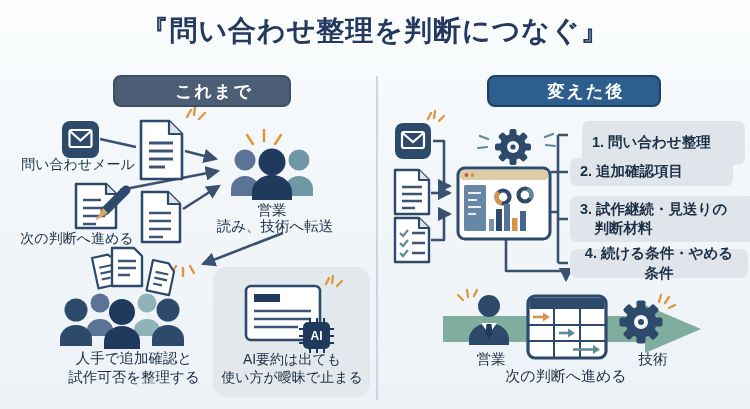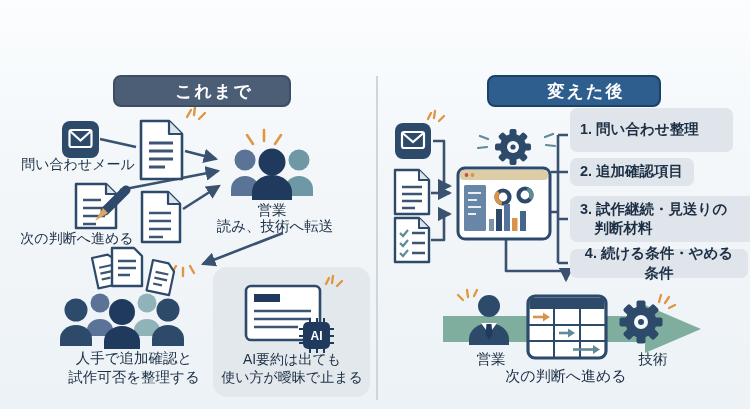--- a/index.html
+++ b/index.html
@@ -250,36 +250,37 @@
         <circle r="15.5"></circle>
       </g>
       <circle r="7" fill="#f6f9fb"></circle>
       <circle r="3" fill="#2d4a6b"></circle>
     </g>
     <g stroke="#e0963f" stroke-width="2.3" stroke-linecap="round" fill="none">
       <path d="M659,302 l2,-7 M665,303 l4,-6 M669,308 l6,-3"></path>
     </g>
   </svg>
 
+  <div class="abs title">『問い合わせ整理を判断につなぐ』</div>
 
   <div class="abs badge badge-left">これまで</div>
   <div class="abs badge badge-right">変えた後</div>
   <div class="abs divider"></div>
 
   <div class="abs lbl" style="left:78px;top:156px;font-size:14px;">問い合わせメール</div>
   <div class="abs lbl" style="left:77px;top:230px;font-size:14px;">次の判断へ進める</div>
   <div class="abs lbl" style="left:272px;top:201px;font-size:14.5px;">営業</div>
   <div class="abs lbl" style="left:275px;top:217px;font-size:14.5px;">読み、技術へ転送</div>
   <div class="abs lbl" style="left:134px;top:349px;font-size:14.5px;">人手で追加確認と
 試作可否を整理する</div>
   <div class="abs lbl" style="left:292px;top:351px;font-size:14px;">AI要約は出ても
 使い方が曖昧で止まる</div>
 
-  <div class="abs obox" style="top:108px;width:163px;height:44px;">1. 問い合わせ整理</div>
-  <div class="abs obox" style="top:158px;width:124px;height:28px;">2. 追加確認項目</div>
+  <div class="abs obox" style="top:121px;width:163px;height:44px;margin-left:12px;">1. 問い合わせ整理</div>
+  <div class="abs obox" style="top:158px;width:163px;height:28px;">2. 追加確認項目</div>
   <div class="abs obox" style="top:196px;width:186px;height:46px;">3. 試作継続・見送りの
 　判断材料</div>
   <div class="abs obox" style="top:249px;width:178px;height:29px;text-align:center;">4. 続ける条件・やめる条件</div>
 
   <div class="abs lbl" style="left:491px;top:350px;font-size:14.5px;">営業</div>
   <div class="abs lbl" style="left:653px;top:350px;font-size:14.5px;">技術</div>
   <div class="abs lbl" style="left:566px;top:366px;font-size:15px;">次の判断へ進める</div>
 
 </div>
 

